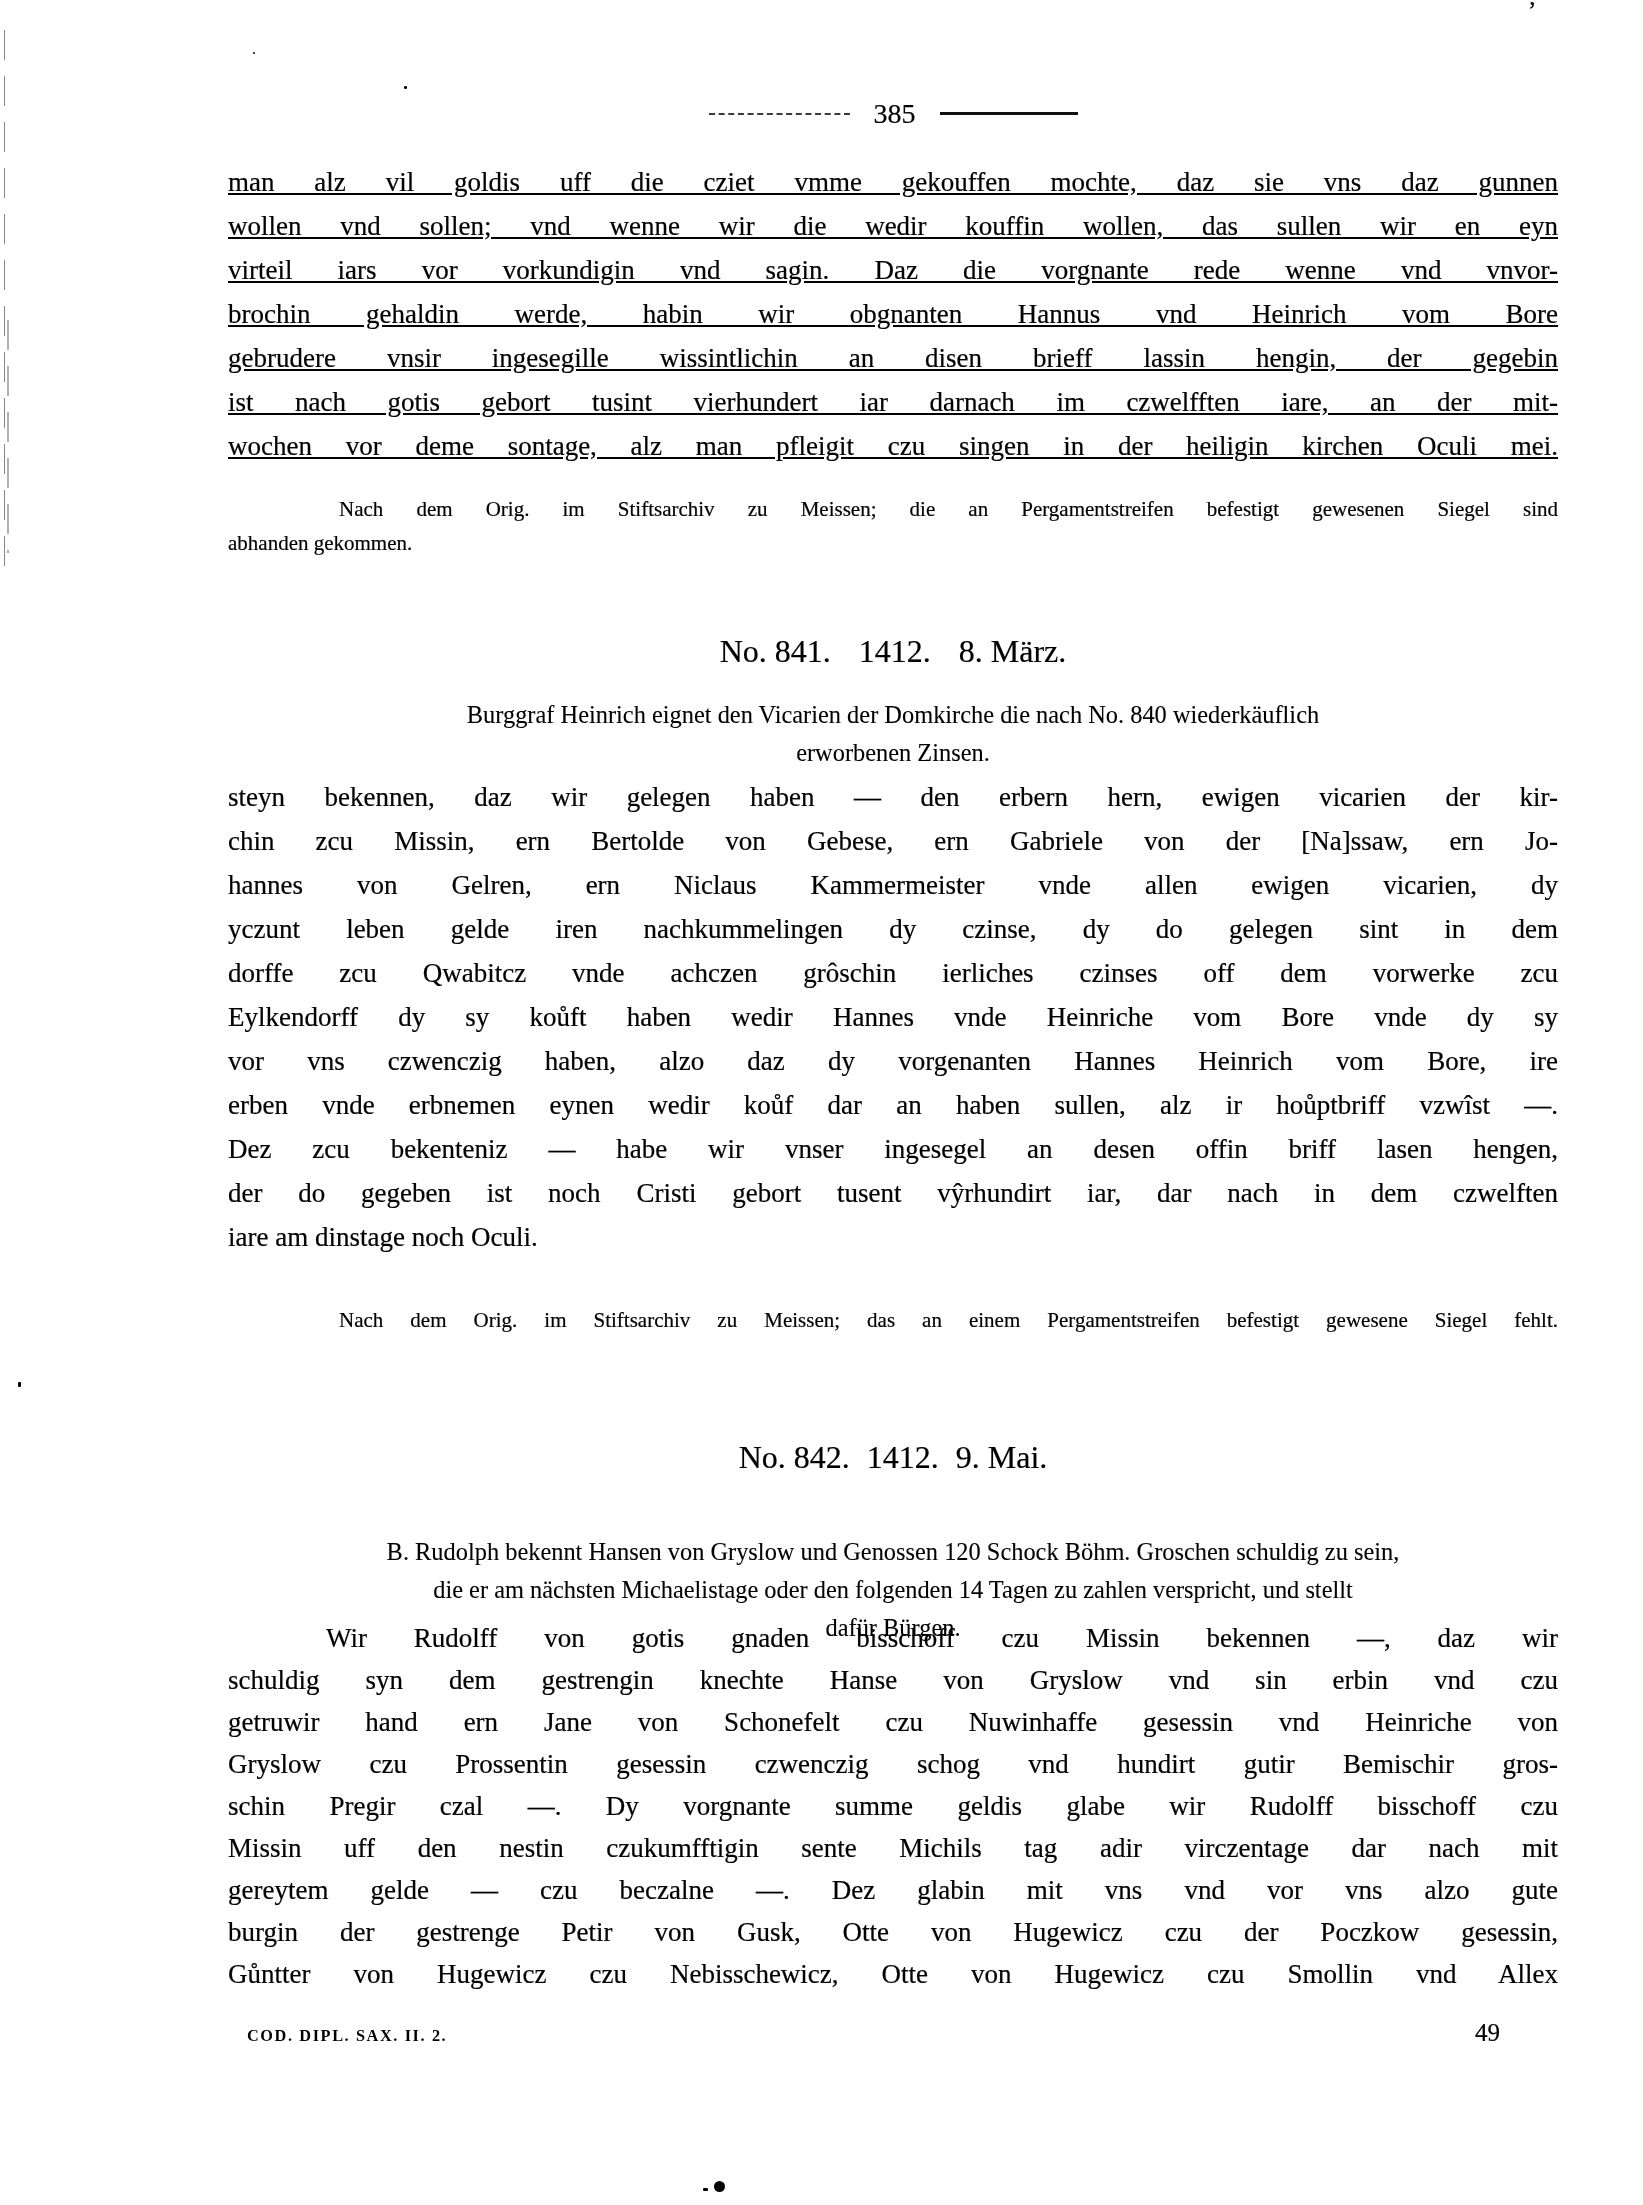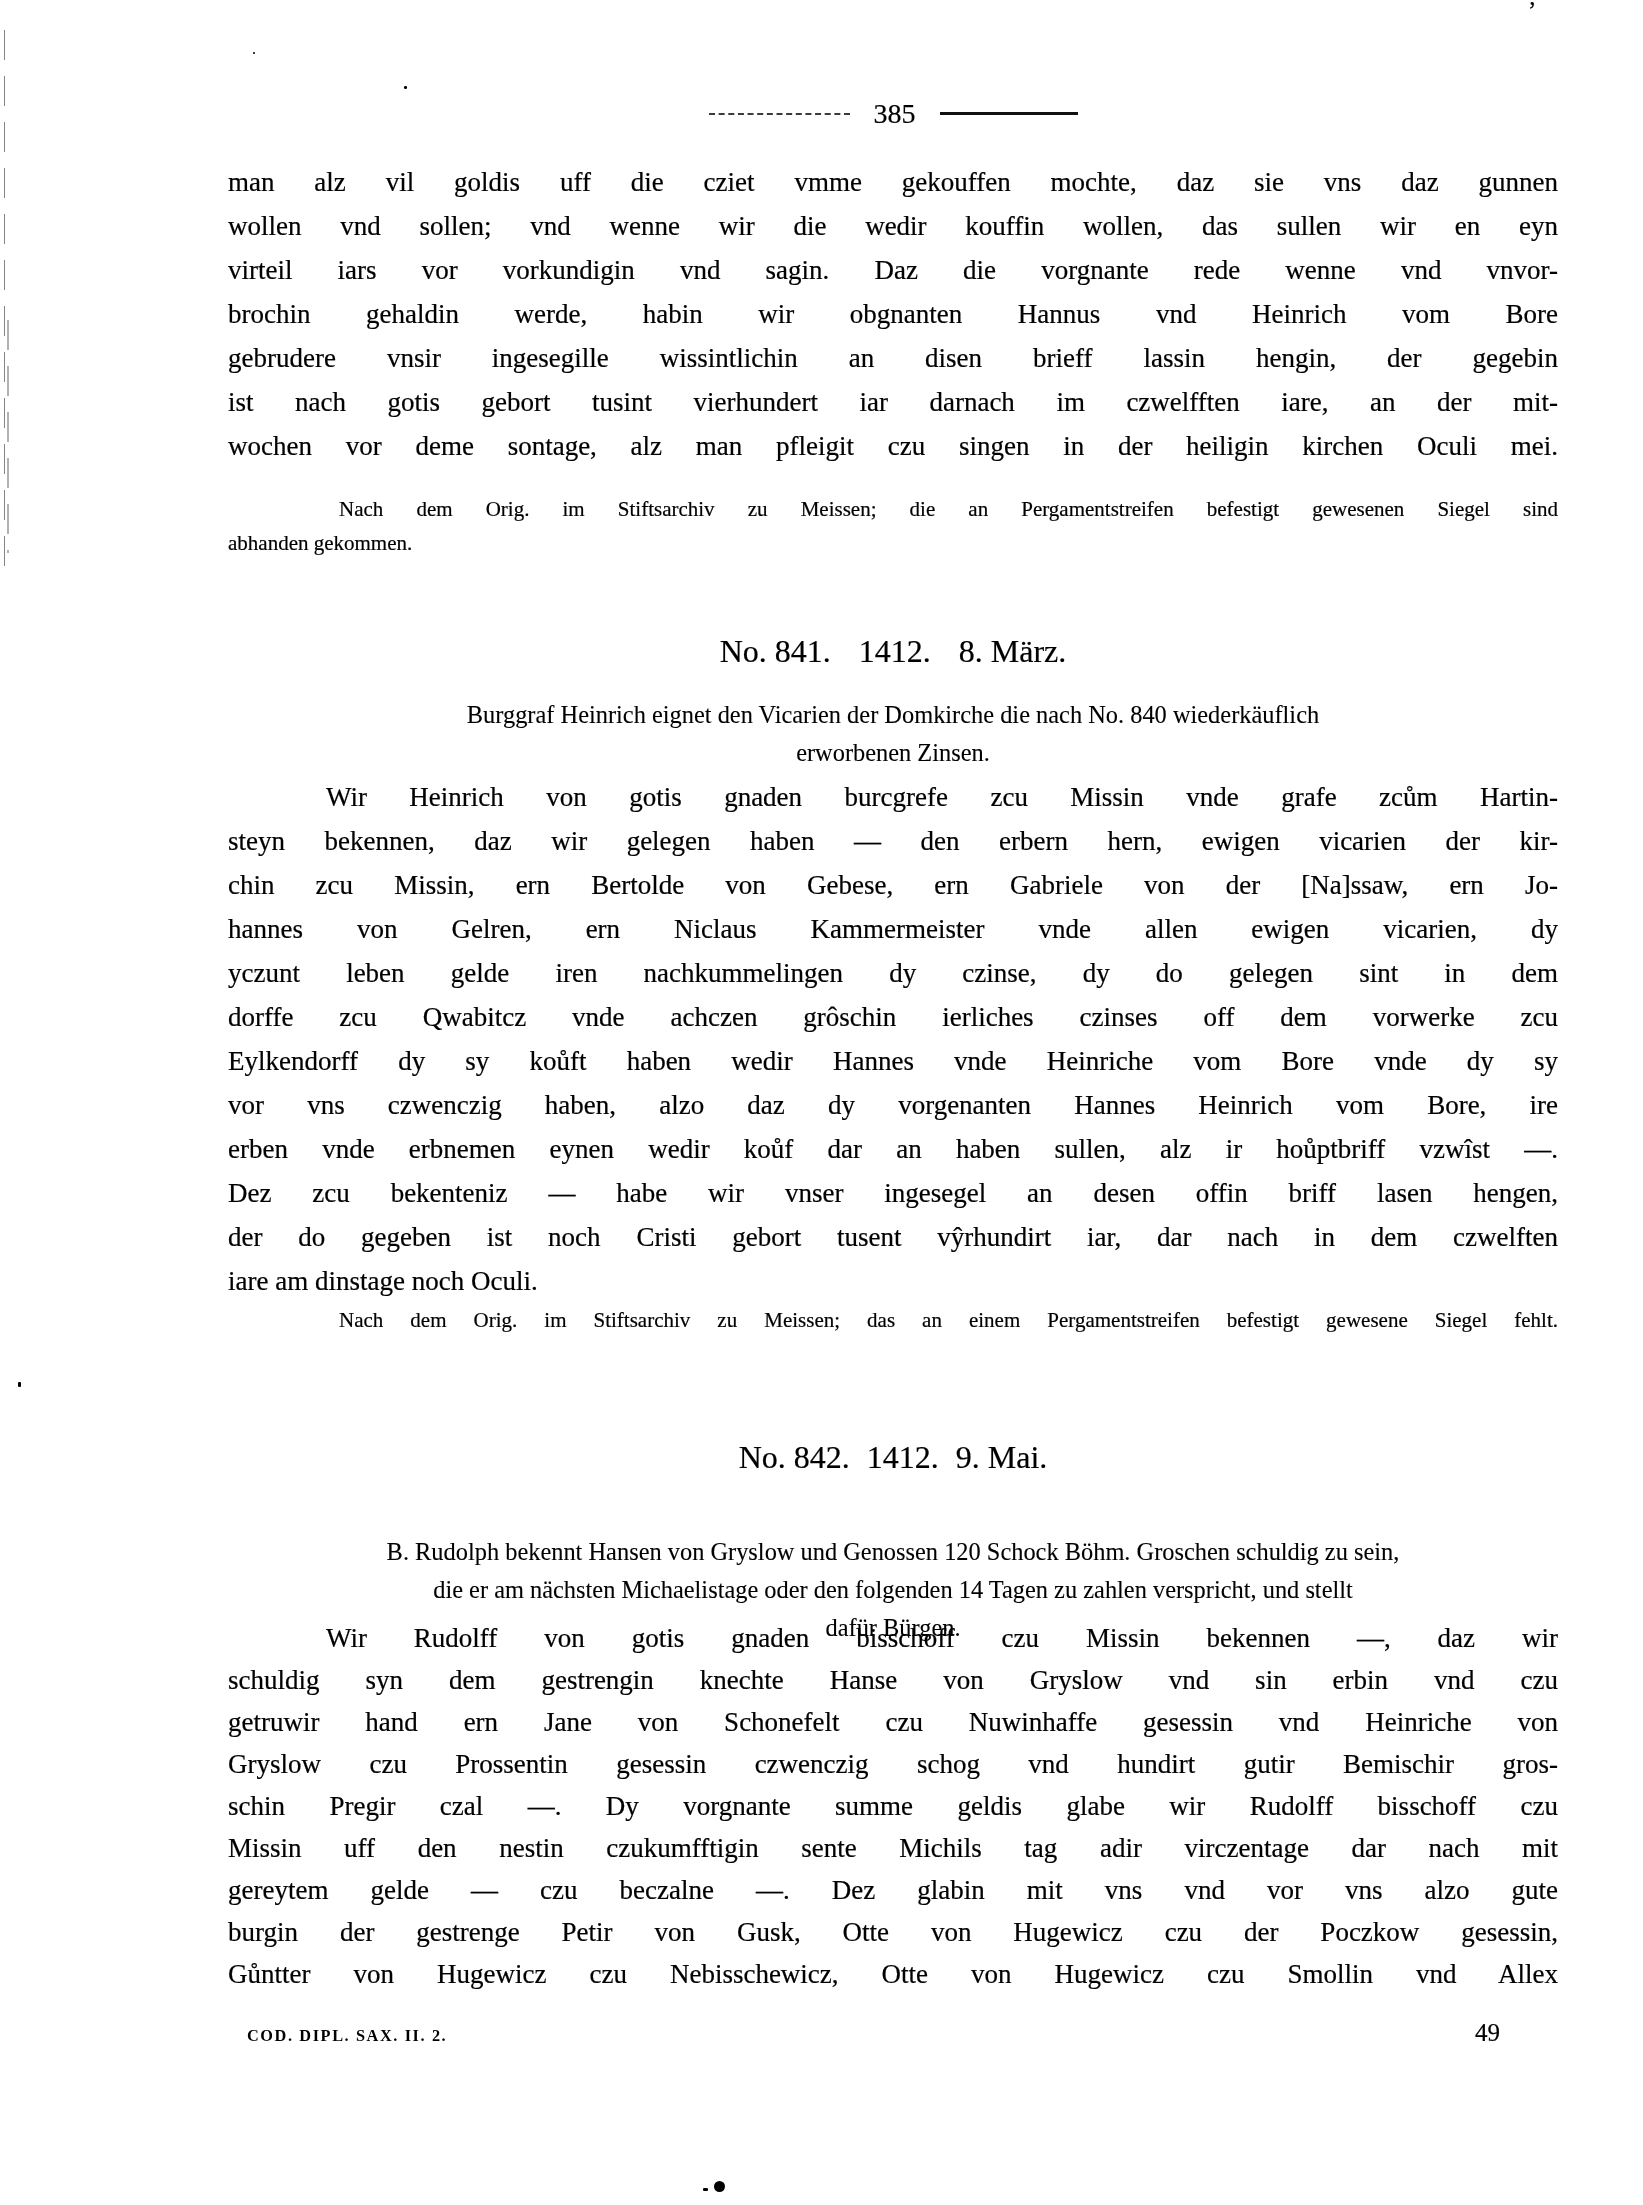--- a/index.html
+++ b/index.html
@@ -42,21 +42,21 @@
 <div class="apostrophe">’</div>
 <div class="ink-blot"></div>
 <div class="ink-dash"></div>
 
 <div class="pagenum-row">
   <div class="rule-left"></div>
   <div class="pagenum">385</div>
   <div class="rule-right"></div>
 </div>
 
-<div class="content" style="top:160px;">
+<div class="content" style="top:160px;text-decoration:underline;">
   <div class="textline">man alz vil goldis uff die cziet vmme gekouffen mochte, daz sie vns daz gunnen</div>
   <div class="textline">wollen vnd sollen; vnd wenne wir die wedir kouffin wollen, das sullen wir en eyn</div>
   <div class="textline">virteil iars vor vorkundigin vnd sagin.  Daz die vorgnante rede wenne vnd vnvor-</div>
   <div class="textline">brochin gehaldin werde, habin wir obgnanten Hannus vnd Heinrich vom Bore</div>
   <div class="textline">gebrudere vnsir ingesegille wissintlichin an disen brieff lassin hengin, der gegebin</div>
   <div class="textline">ist nach gotis gebort tusint vierhundert iar darnach im czwelfften iare, an der mit-</div>
   <div class="textline">wochen vor deme sontage, alz man pfleigit czu singen in der heiligin kirchen Oculi mei.</div>
 </div>
 
 <div class="content" style="top:492px;">
@@ -69,21 +69,20 @@
   <span>1412.</span>
   <span>8. März.</span>
 </div>
 
 <div class="content" style="top:696px;">
   <div class="subline">Burggraf Heinrich eignet den Vicarien der Domkirche die nach No. 840 wiederkäuflich</div>
   <div class="subline">erworbenen Zinsen.</div>
 </div>
 
 <div class="content" style="top:775px;">
-  <div class="textline first">Wir Heinrich von gotis gnaden burcgrefe zcu Missin vnde grafe zcům Hartin-</div>
   <div class="textline">steyn bekennen, daz wir gelegen haben — den erbern hern, ewigen vicarien der kir-</div>
   <div class="textline">chin zcu Missin, ern Bertolde von Gebese, ern Gabriele von der [Na]ssaw, ern Jo-</div>
   <div class="textline">hannes von Gelren, ern Niclaus Kammermeister vnde allen ewigen vicarien, dy</div>
   <div class="textline">yczunt leben gelde iren nachkummelingen dy czinse, dy do gelegen sint in dem</div>
   <div class="textline">dorffe zcu Qwabitcz vnde achczen grôschin ierliches czinses off dem vorwerke zcu</div>
   <div class="textline">Eylkendorff dy sy koůft haben wedir Hannes vnde Heinriche vom Bore vnde dy sy</div>
   <div class="textline">vor vns czwenczig haben, alzo daz dy vorgenanten Hannes Heinrich vom Bore, ire</div>
   <div class="textline">erben vnde erbnemen eynen wedir koůf dar an haben sullen, alz ir hoůptbriff vzwîst —.</div>
   <div class="textline">Dez zcu bekenteniz — habe wir vnser ingesegel an desen offin briff lasen hengen,</div>
   <div class="textline">der do gegeben ist noch Cristi gebort tusent vŷrhundirt iar, dar nach in dem czwelften</div>

